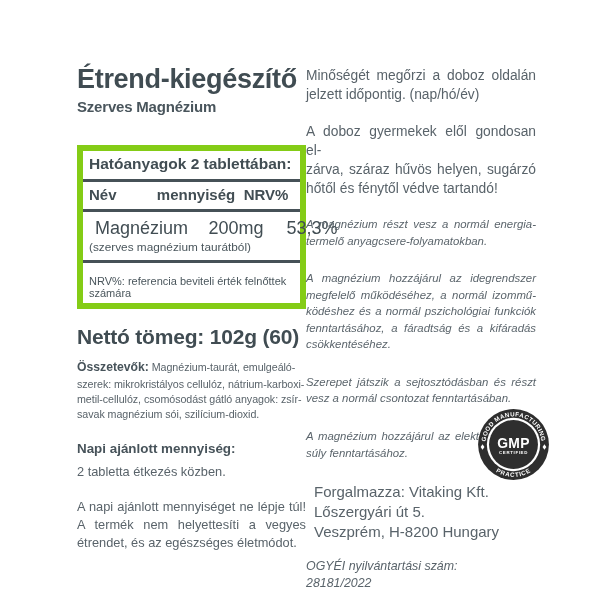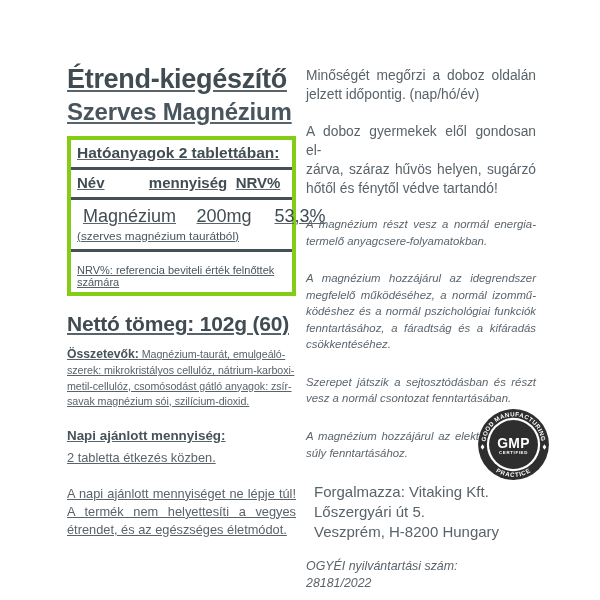--- a/index.html
+++ b/index.html
@@ -8,32 +8,32 @@
     width: 600px;
     height: 600px;
     background: #ffffff;
     font-family: "Liberation Sans", "DejaVu Sans", sans-serif;
     color: #59636a;
     overflow: hidden;
   }
   .label { position: relative; width: 600px; height: 600px; }
 
   
-  .col-left { position: absolute; left: 67px; top: 64px; width: 229px; text-decoration: underline; }
+  .col-left { position: absolute; left: 77px; top: 64px; width: 229px; }
   .title1 {
     margin: 0; font-size: 27px; line-height: 1.15; font-weight: bold;
     color: #404c52; letter-spacing: -0.3px;
   }
   .title2 {
-    margin: 3px 0 0; font-size: 24px; line-height: 1.2; font-weight: bold;
+    margin: 3px 0 0; font-size: 15px; line-height: 1.2; font-weight: bold;
     color: #49555c; letter-spacing: -0.2px;
   }
 
   .supp-table {
-    margin-top: 9px; border: 4px solid #84cc16; color: #414d53;
+    margin-top: 29px; border: 6px solid #84cc16; color: #414d53;
   }
   .t-title { font-size: 15.5px; font-weight: bold; padding: 4px 6px 5px; line-height: 1.2; }
   .t-cols, .t-body, .t-foot { border-top: 3px solid #465157; }
   .t-cols { display: grid; grid-template-columns: 1fr 80px 56px; column-gap: 2px;
             padding: 4px 6px 5px; font-size: 15px; font-weight: bold; line-height: 1.2; }
   .t-row  { display: grid; grid-template-columns: 1fr 80px 56px; column-gap: 8px;
             padding: 5px 12px 0; font-size: 18px; line-height: 1.25; }
   .c2, .c3 { text-align: center; }
   .t-note { font-size: 11.8px; padding: 1px 6px 6px; color: #4a565c; }
   .t-foot { font-size: 11px; padding: 12px 6px 4px; color: #4a565c; }

